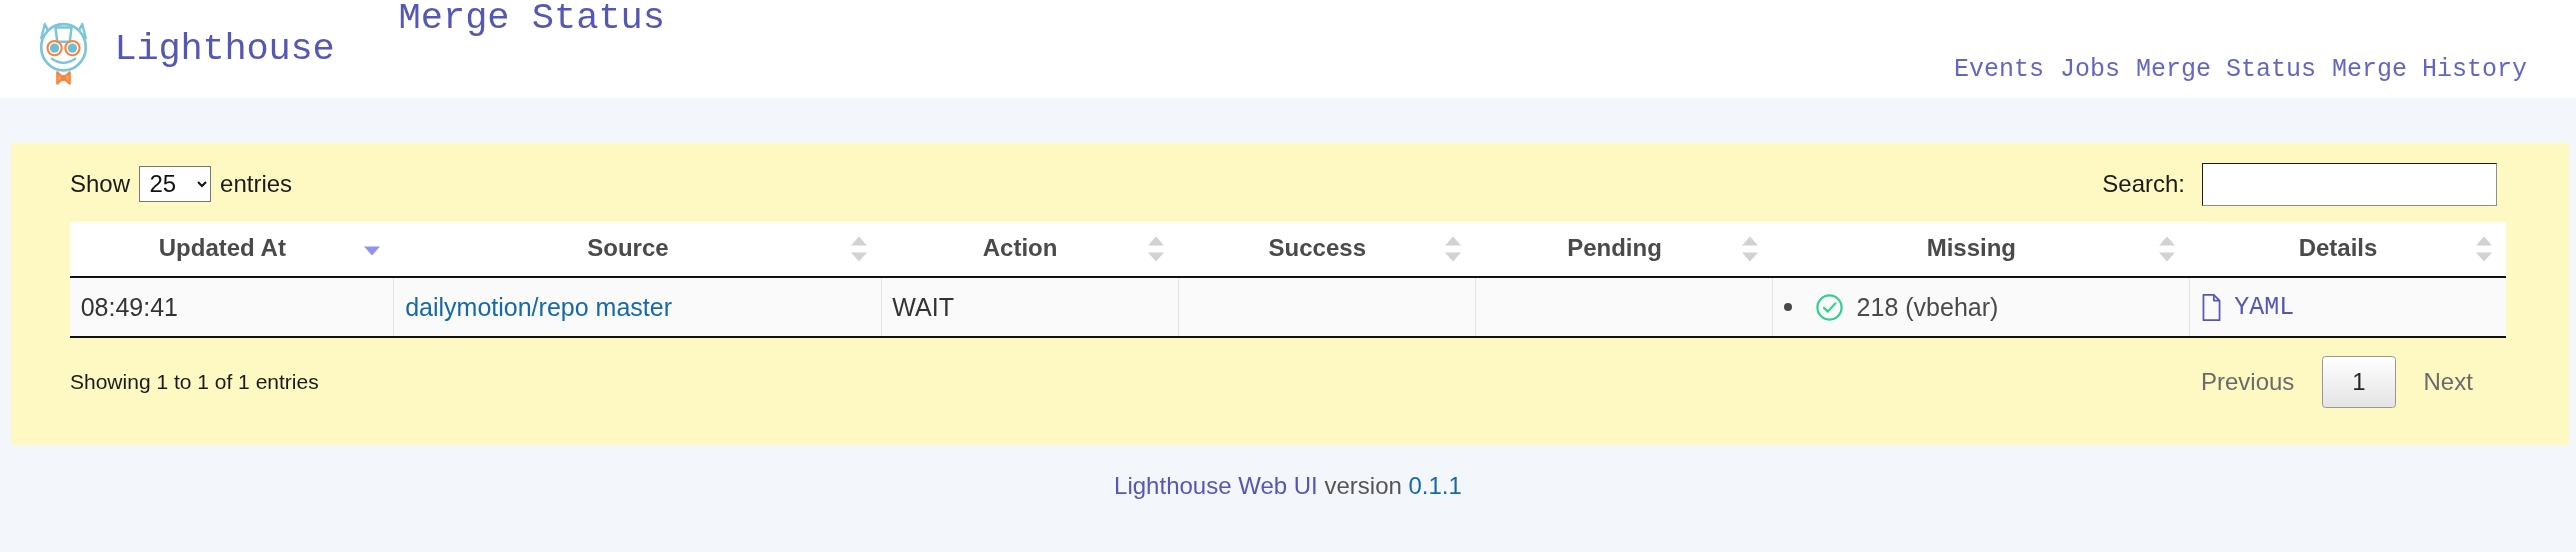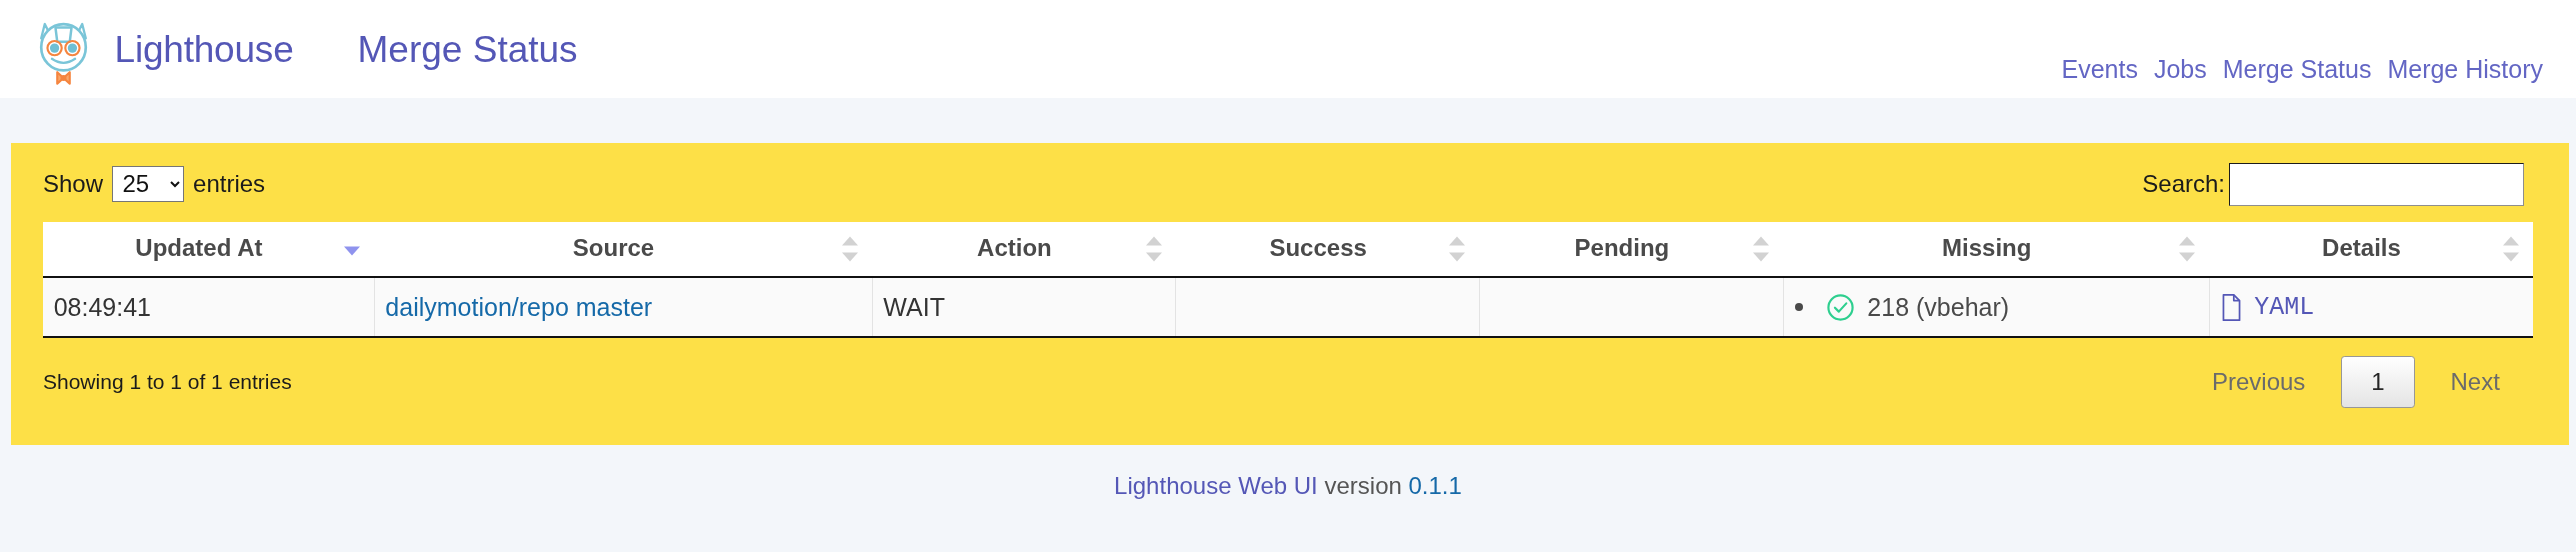--- a/index.html
+++ b/index.html
@@ -11,23 +11,23 @@
     font-family: "Liberation Sans", sans-serif;
     -webkit-font-smoothing: antialiased;
     overflow: hidden;
   }
 
   
   .navbar {
     height: 98px;
     background: #ffffff;
     display: flex;
-    align-items: center;
-    padding: 0 33px 0 25px;
+    padding: 0 49px 0 25px;
     position: relative;
+    font-family: Liberation Mono, monospace;
   }
   .brand {
     display: flex;
     align-items: center;
     gap: 12.5px;
     text-decoration: none;
   }
   .brand-logo { width: 77px; height: 82px; display: block; flex: none; }
   .brand-name {
     font-size: 37px;
@@ -56,22 +56,22 @@
     line-height: 1;
     white-space: nowrap;
     margin-top: 40px;
   }
 
   
   .strip { height: 45px; background: #f3f6fa; }
 
   
   .panel {
-    background: #fde047;
-    padding: 0 43px;
+    background: #fef9c3;
+    padding: 0 70px;
     height: 302px;
     position: relative;
   }
   .left-rail {
     position: absolute;
     left: 0; top: 0; bottom: 0;
     width: 10.7px;
     background: #f3f6fa;
   }
   .right-rail {
@@ -101,21 +101,21 @@
     border: 0.9px solid #767676;
     background: #ffffff;
     padding: 1.8px 3.6px 2.7px 5.4px;
     height: 36px;
     border-radius: 0;
   }
   .search-ctl {
     margin-left: auto;
     display: flex;
     align-items: center;
-    gap: 4px;
+    gap: 17px;
     font-size: 24px;
     color: #1b1b1b;
     padding-right: 9px;
   }
   .search-input {
     width: 295px;
     height: 43px;
     border: 1.8px solid #1c1c1c;
     border-right-color: #8e8e8e;
     border-bottom-color: #8e8e8e;
@@ -204,21 +204,21 @@
   .table-foot {
     display: flex;
     align-items: center;
     padding-top: 18px;
   }
   .dt-info { font-size: 21px; color: #1b1b1b; }
   .dt-paginate {
     margin-left: auto;
     display: flex;
     align-items: center;
-    gap: 8px;
+    gap: 0px;
     padding-right: 12.5px;
   }
   .pg-btn {
     font-size: 24px;
     color: #6b6b6b;
     padding: 9px 19.7px;
     text-decoration: none;
     line-height: 1.2;
     border: 0.9px solid transparent;
     white-space: nowrap;

